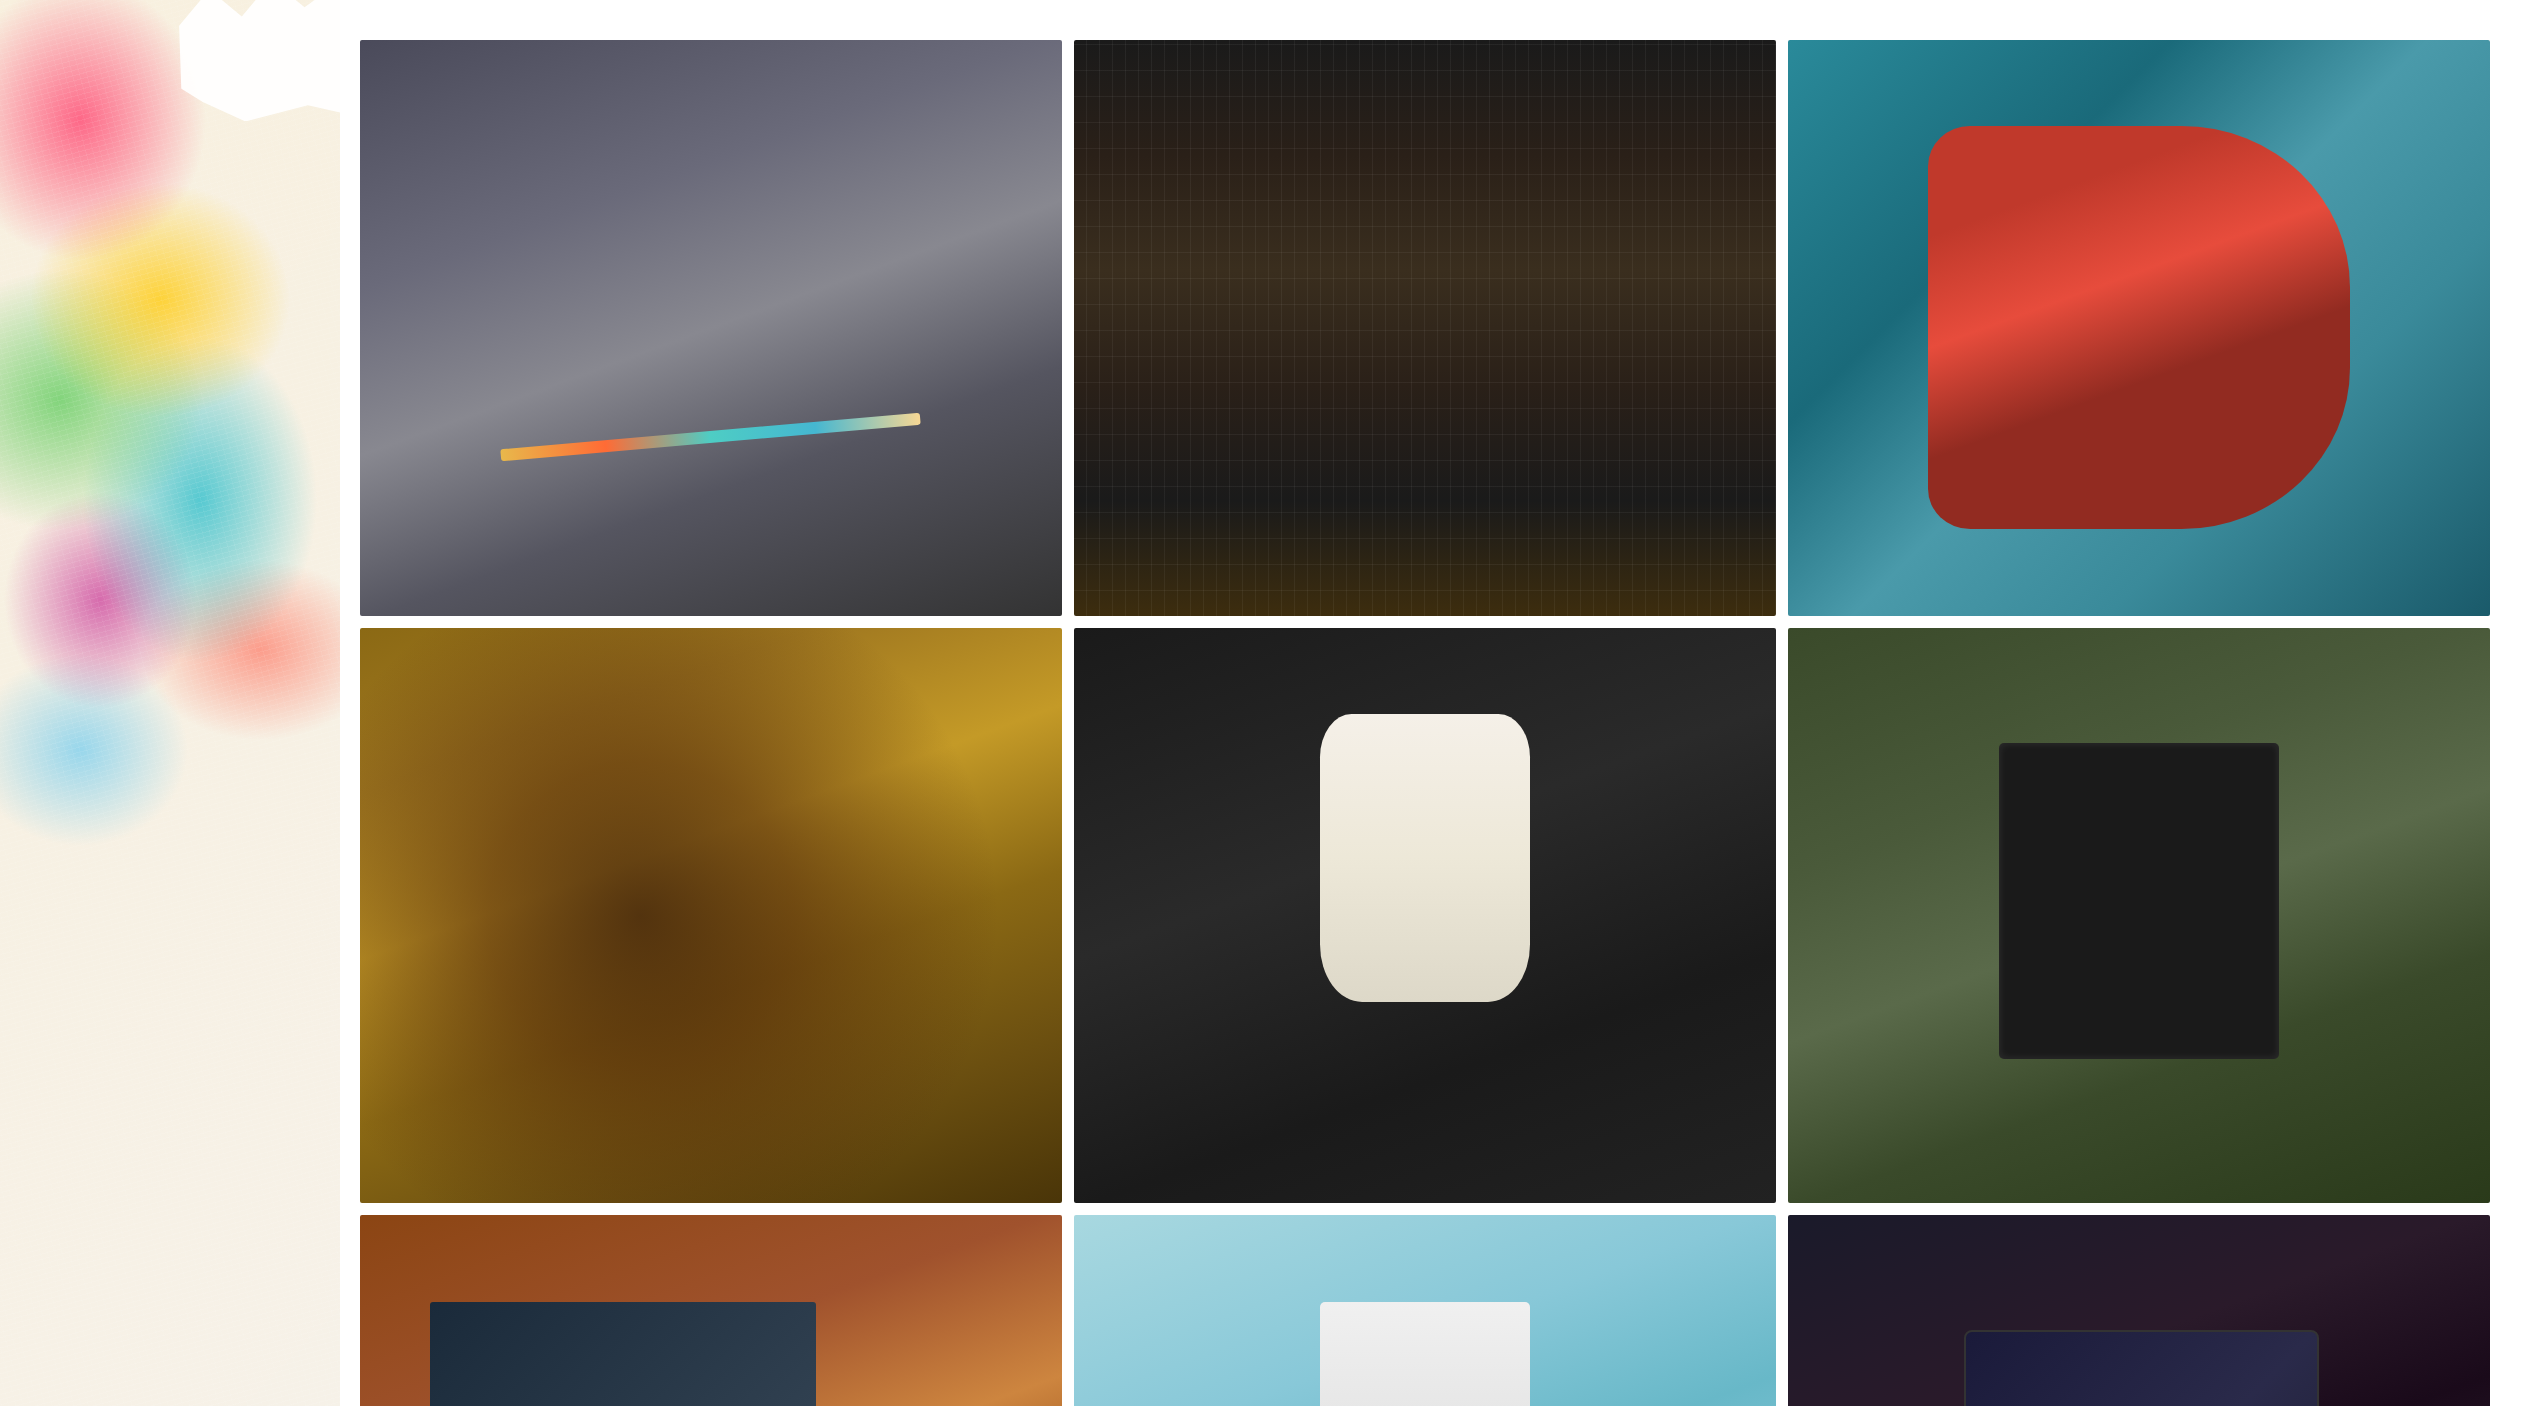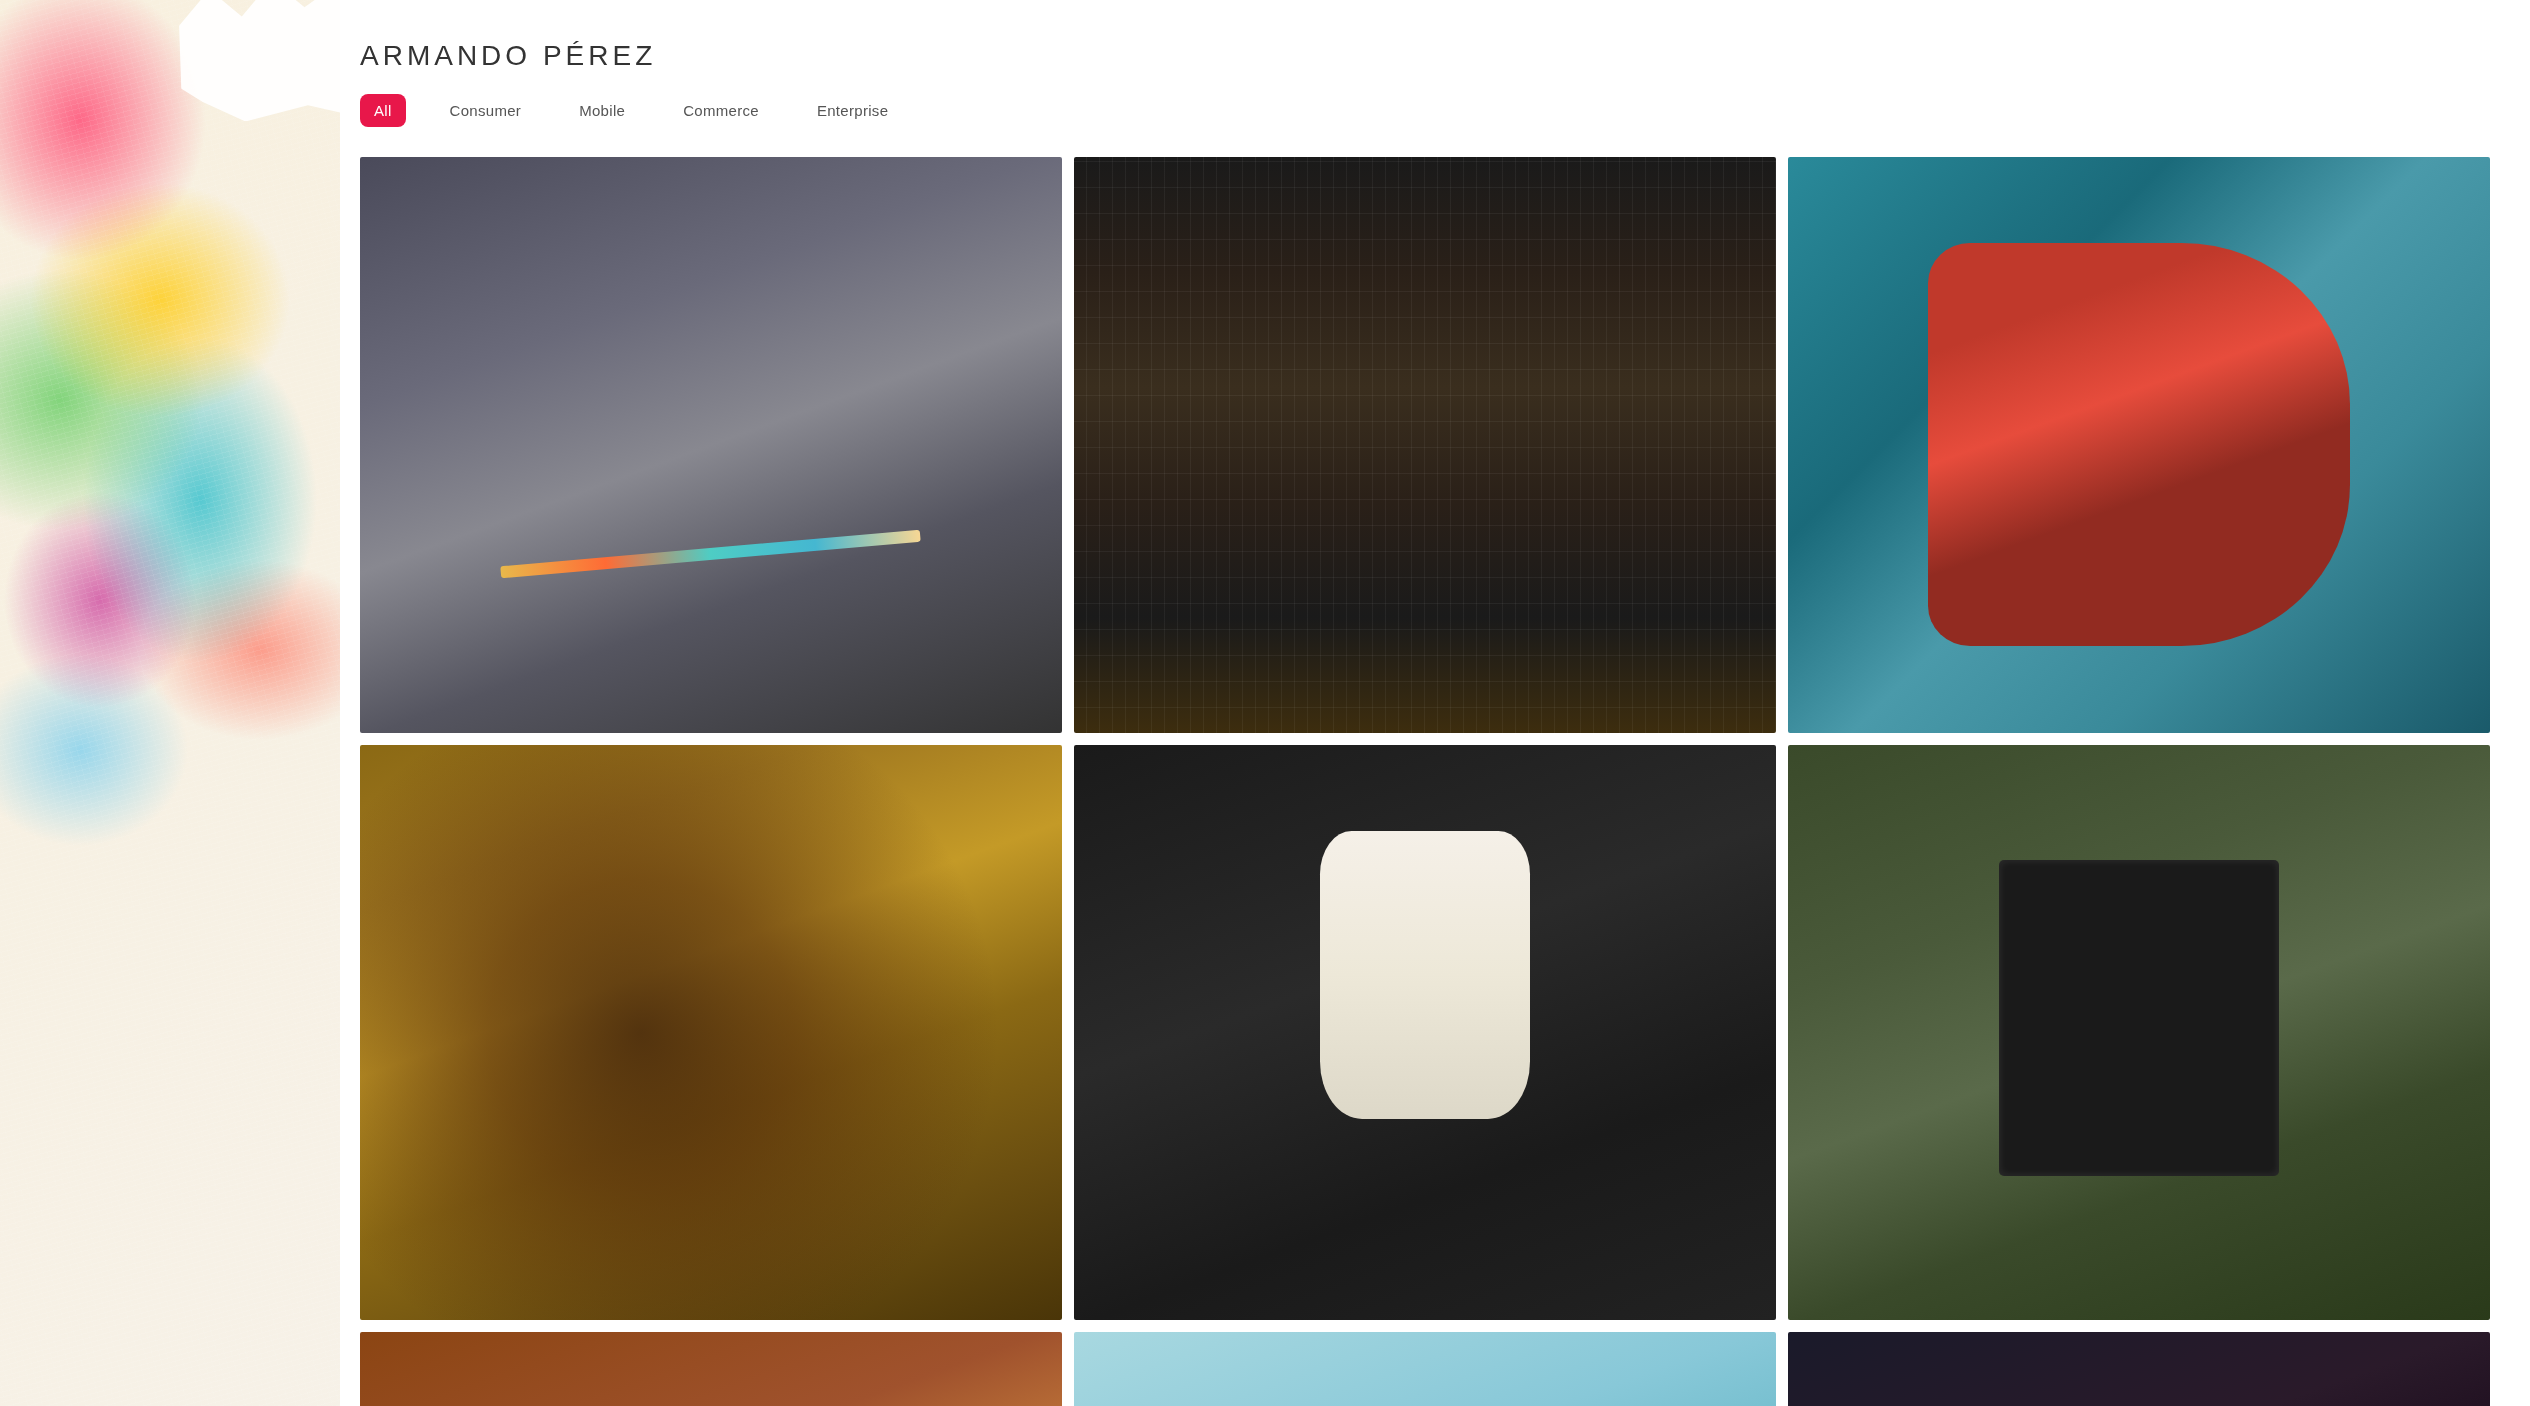--- a/index.html
+++ b/index.html
@@ -282,32 +282,20 @@
 <div class="page-wrapper">
 
   <div class="left-panel">
     <div class="paint-bg"></div>
     <div class="paint-white-top"></div>
 
   </div>
 
   <div class="right-panel">
 
-    <div class="header">
-      <h1 class="site-title">ARMANDO PÉREZ</h1>
-
-      <nav class="filter-nav">
-
-      <button class="filter-btn active">All</button>
-          <button class="filter-btn">Consumer</button>
-          <button class="filter-btn">Mobile</button>
-          <button class="filter-btn">Commerce</button>
-          <button class="filter-btn">Enterprise</button>
-        </nav>
-    </div>
 
     <div class="portfolio-grid">
 
     <div class="grid-item" title="Person on skateboard with colorful board">
           <div class="grid-item-inner img-skateboard" role="img" aria-label="Person on skateboard with colorful board"></div>
         </div>
         <div class="grid-item" title="Dark bookshelf filled with books">
           <div class="grid-item-inner img-bookshelf" role="img" aria-label="Dark bookshelf filled with books"></div>
         </div>
         <div class="grid-item" title="Street mural of bearded man with red hat">

